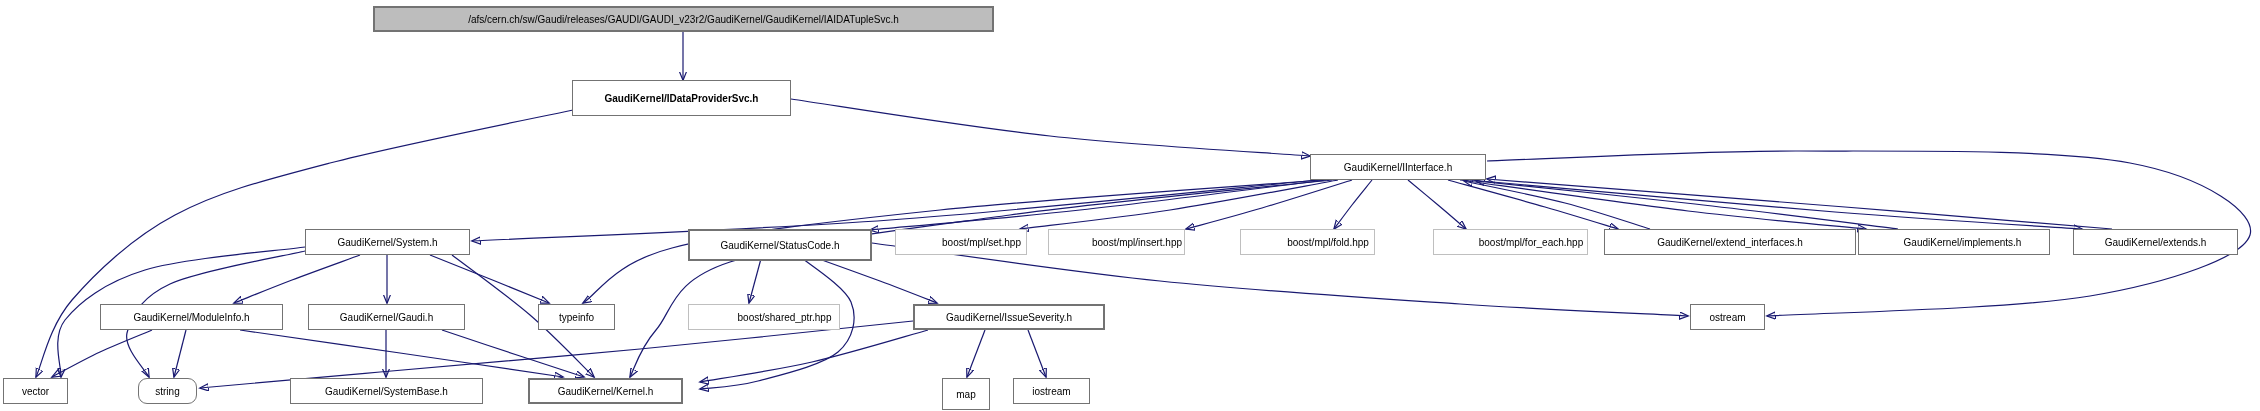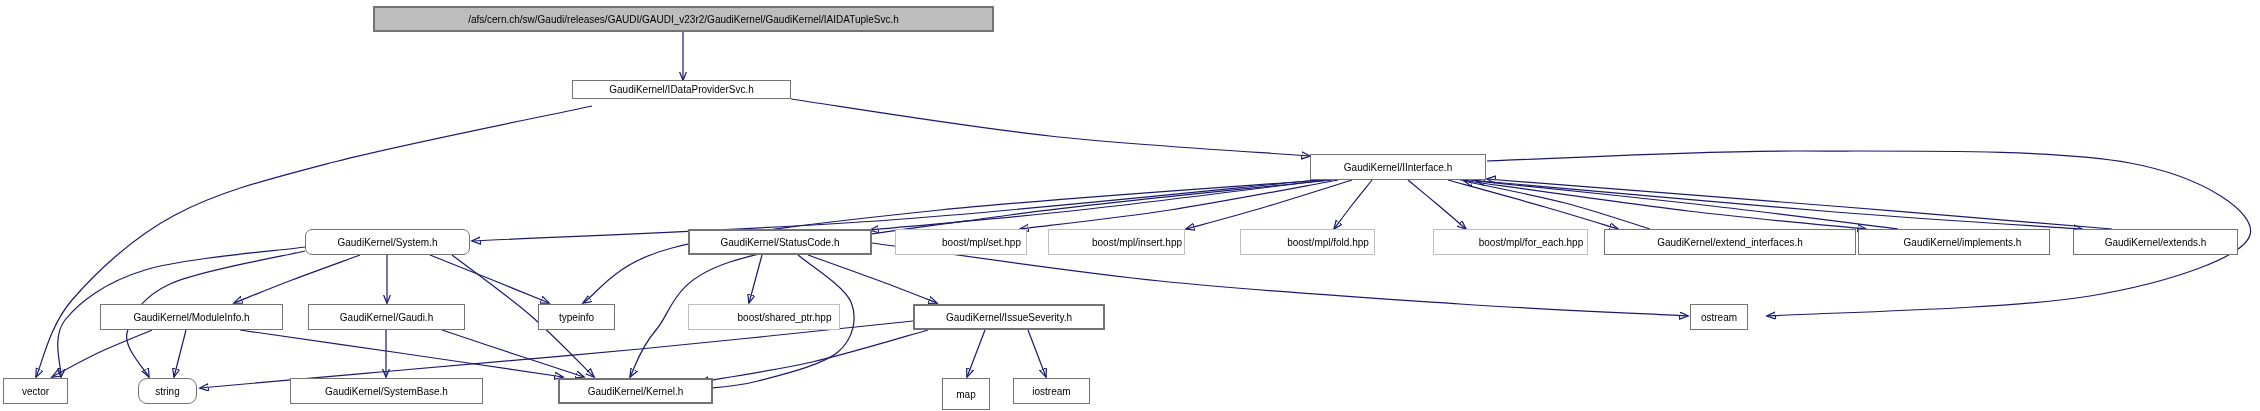--- a/index.html
+++ b/index.html
@@ -59,37 +59,37 @@
         <path d="M798,255C806.8,262.8 844.3,285.8 851,302C857.7,318.2 853.5,338.8 838,352C822.5,365.2 781.0,374.8 758,381C735.0,387.2 709.7,387.7 700,389" marker-end="url(#arrow)" stroke="#191970"></path>
         <path d="M872,243C920.0,249.3 1062.0,270.8 1160,281C1258.0,291.2 1372.0,298.2 1460,304C1548.0,309.8 1650.0,314.0 1688,316" marker-end="url(#arrow)" stroke="#191970"></path>
         <path d="M928,330C908.7,335.3 850.0,353.3 812,362C774.0,370.7 718.7,378.7 700,382" marker-end="url(#arrow)" stroke="#191970"></path>
         <path d="M913,321C867.5,325.7 728.8,340.5 640,349C551.2,357.5 453.3,365.5 380,372C306.7,378.5 230.0,385.3 200,388" marker-end="url(#arrow)" stroke="#191970"></path>
         <path d="M985,330 L967,377" marker-end="url(#arrow)" stroke="#191970"></path>
         <path d="M1028,330 L1046,377" marker-end="url(#arrow)" stroke="#191970"></path>
       </g>
   </svg>
   <div id="node-layer">
       <div class="node root" style="left: 373px; top: 6px; width: 621px; height: 26px;">/afs/cern.ch/sw/Gaudi/releases/GAUDI/GAUDI_v23r2/GaudiKernel/GaudiKernel/IAIDATupleSvc.h</div>
-      <div class="node" style="left: 572px; top: 80px; width: 219px; height: 19px;">GaudiKernel/IDataProviderSvc.h</div>
+      <div class="node" style="left: 572px; top: 80px; width: 219px; height: 36px; font-weight: bold;">GaudiKernel/IDataProviderSvc.h</div>
       <div class="node" style="left: 1310px; top: 154px; width: 176px; height: 26px;">GaudiKernel/IInterface.h</div>
-      <div class="node" style="left: 305px; top: 229px; width: 165px; height: 26px; border-radius: 7px;">GaudiKernel/System.h</div>
-      <div class="node thick" style="left: 688px; top: 229px; width: 184px; height: 26px;">GaudiKernel/StatusCode.h</div>
+      <div class="node" style="left: 305px; top: 229px; width: 165px; height: 26px;">GaudiKernel/System.h</div>
+      <div class="node thick" style="left: 688px; top: 229px; width: 184px; height: 32px;">GaudiKernel/StatusCode.h</div>
       <div class="node ext" style="left: 895px; top: 229px; width: 132px; height: 26px;">boost/mpl/set.hpp</div>
       <div class="node ext" style="left: 1048px; top: 229px; width: 137px; height: 26px;">boost/mpl/insert.hpp</div>
       <div class="node ext" style="left: 1240px; top: 229px; width: 135px; height: 26px;">boost/mpl/fold.hpp</div>
       <div class="node ext" style="left: 1412px; top: 229px; width: 155px; height: 26px; margin-left: 21px;">boost/mpl/for_each.hpp</div>
       <div class="node" style="left: 1604px; top: 229px; width: 252px; height: 26px;">GaudiKernel/extend_interfaces.h</div>
       <div class="node" style="left: 1858px; top: 229px; width: 192px; height: 26px; padding-left: 17px;">GaudiKernel/implements.h</div>
       <div class="node" style="left: 2073px; top: 229px; width: 165px; height: 26px;">GaudiKernel/extends.h</div>
       <div class="node" style="left: 100px; top: 304px; width: 183px; height: 26px;">GaudiKernel/ModuleInfo.h</div>
       <div class="node" style="left: 308px; top: 304px; width: 157px; height: 26px;">GaudiKernel/Gaudi.h</div>
       <div class="node" style="left: 538px; top: 304px; width: 77px; height: 26px;">typeinfo</div>
       <div class="node ext" style="left: 688px; top: 304px; width: 152px; height: 26px;">boost/shared_ptr.hpp</div>
       <div class="node thick" style="left: 913px; top: 304px; width: 192px; height: 26px;">GaudiKernel/IssueSeverity.h</div>
-      <div class="node" style="left: 1690px; top: 304px; width: 58px; height: 26px;">ostream</div>
+      <div class="node" style="left: 1690px; top: 304px; width: 75px; height: 26px;">ostream</div>
       <div class="node" style="left: 3px; top: 378px; width: 65px; height: 26px;">vector</div>
       <div class="node" style="left: 138px; top: 378px; width: 59px; height: 26px; border-radius: 9px;">string</div>
       <div class="node" style="left: 290px; top: 378px; width: 193px; height: 26px;">GaudiKernel/SystemBase.h</div>
-      <div class="node thick" style="left: 558px; top: 378px; width: 155px; height: 26px;">GaudiKernel/Kernel.h</div>
+      <div class="node thick" style="left: 528px; top: 378px; width: 155px; height: 26px;">GaudiKernel/Kernel.h</div>
       <div class="node" style="left: 942px; top: 378px; width: 48px; height: 32px;">map</div>
       <div class="node" style="left: 1013px; top: 378px; width: 77px; height: 26px;">iostream</div>
     </div>
 </div>
 
 </body></html>

